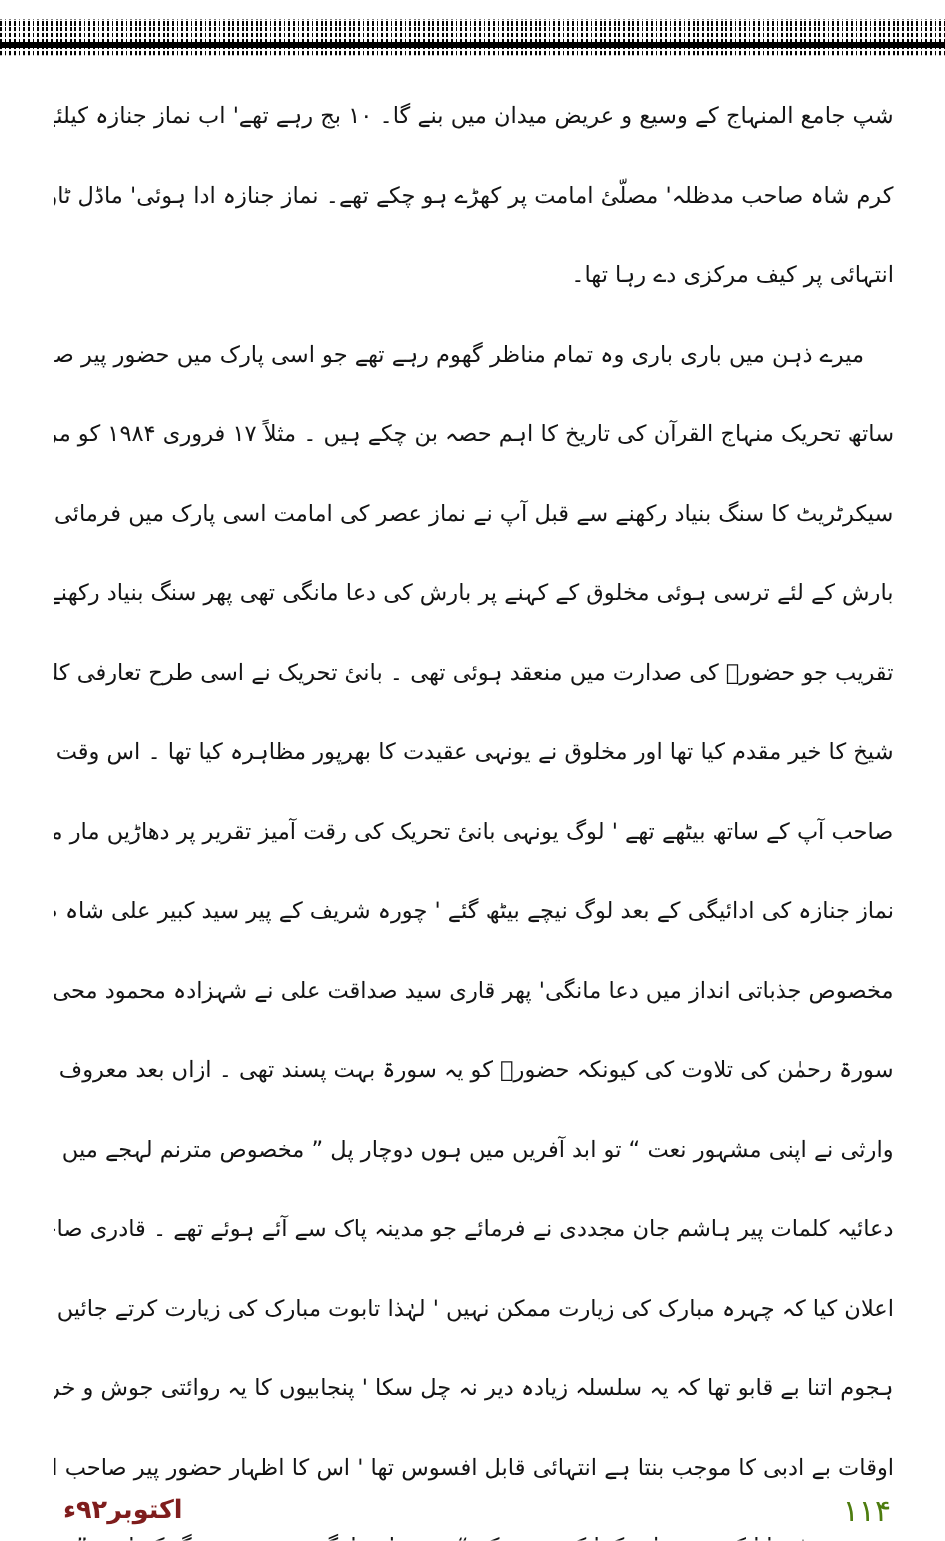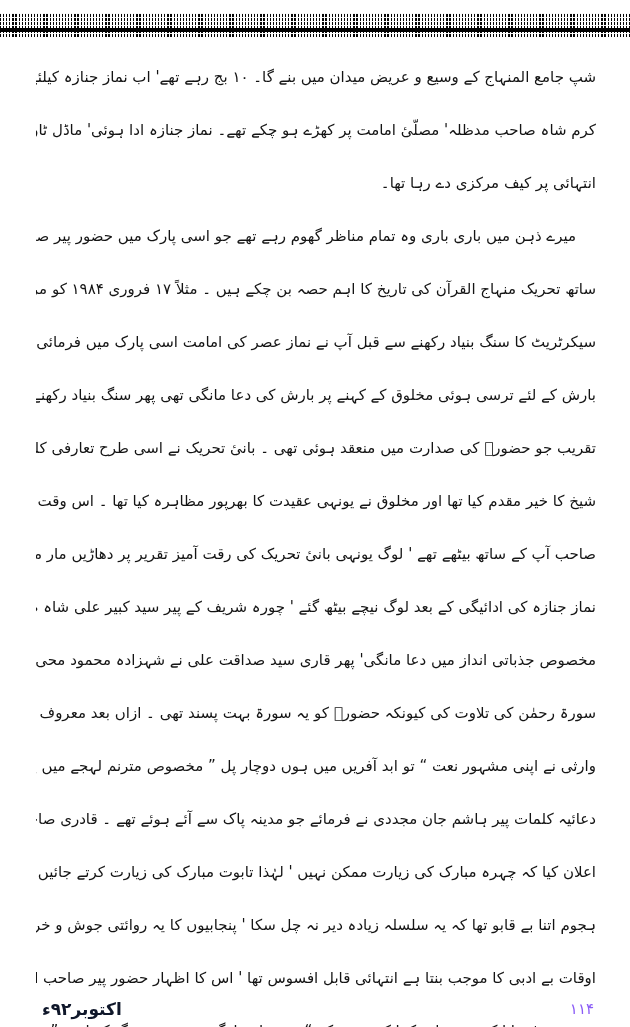--- a/index.html
+++ b/index.html
@@ -52,28 +52,28 @@
     left: 0; bottom: 8px;
     width: 630px;
     padding: 0 36px 0 42px;
     box-sizing: border-box;
     direction: rtl;
     display: flex;
     justify-content: space-between;
     align-items: center;
   }
   .page-number {
-    font-size: 15px;
+    font-size: 20px;
     letter-spacing: 1px;
-    color: #8b5cf6;
+    color: #4d7c0f;
   }
   .footer-date {
     font-size: 17px;
     font-weight: bold;
-    color: #0f172a;
+    color: #7f1d1d;
   }
 </style>
 </head>
 <body>
 
 <div class="page">
 
   <div class="deco-band"></div>
 
   <div class="body-text" lang="ur" dir="rtl">

